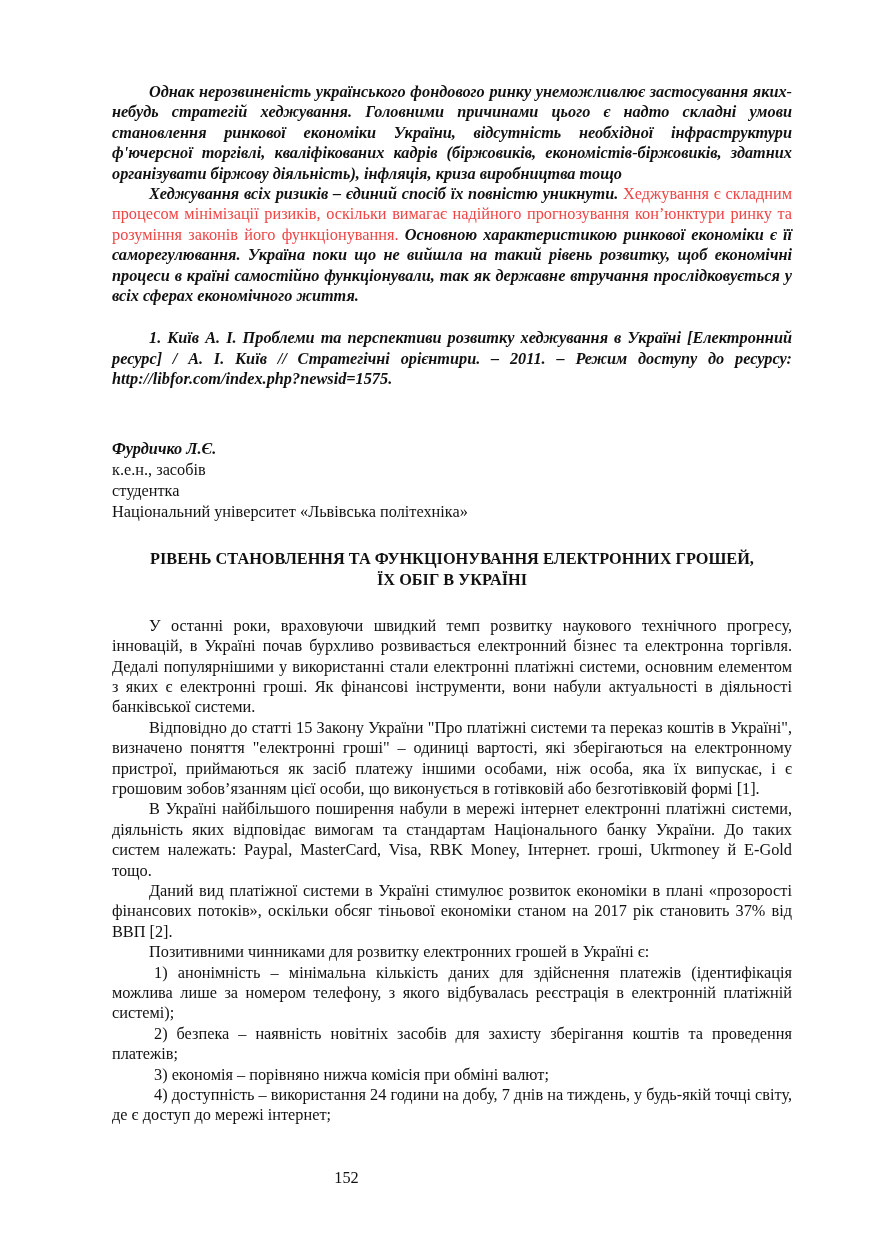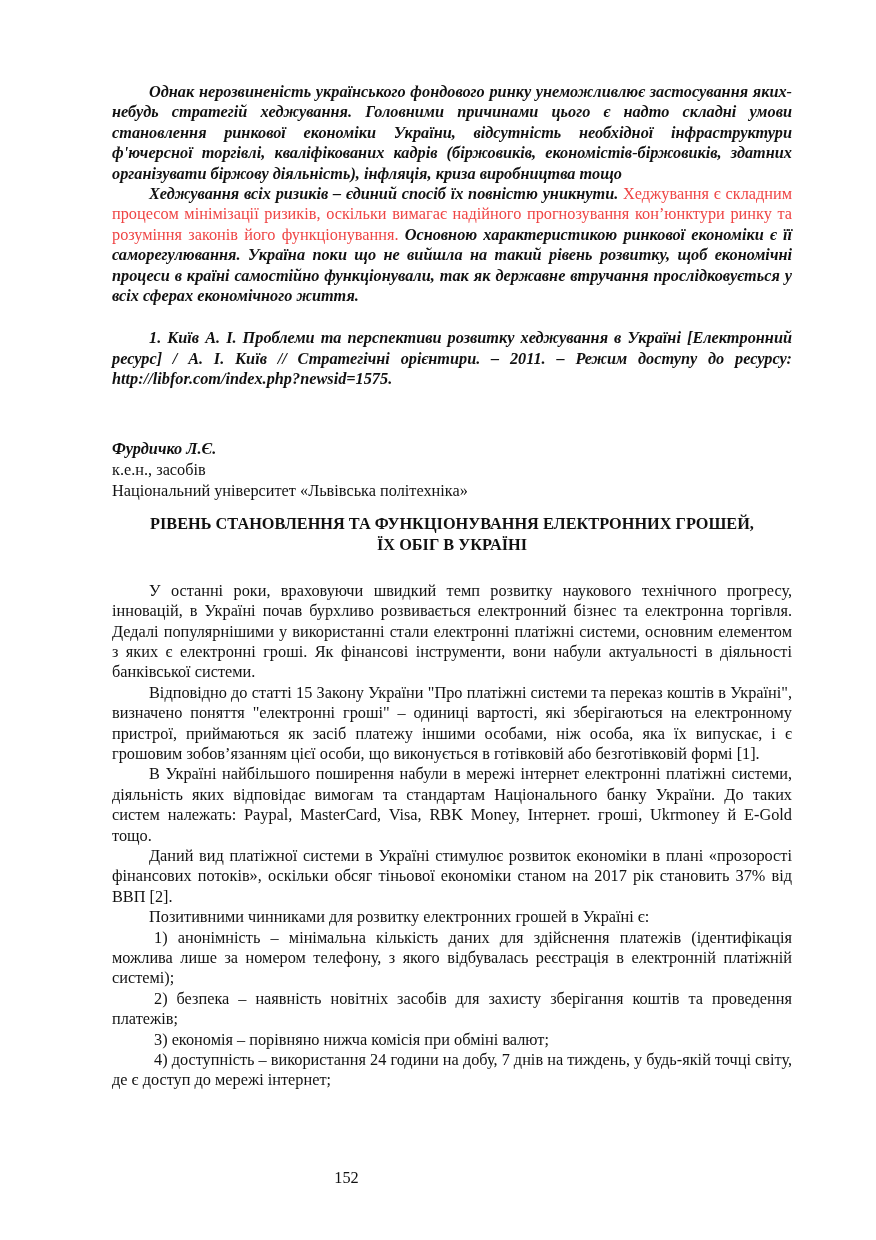--- a/index.html
+++ b/index.html
@@ -6,38 +6,39 @@
   body { width: 876px; height: 1240px; position: relative; overflow: hidden;
          font-family: "Liberation Serif", "DejaVu Serif", serif; color: #111; }
   .page { position: absolute; left: 112px; top: 82px; width: 680px; }
   p { margin: 0; font-size: 16.3px; line-height: 20.4px; text-align: justify; }
   .ind { text-indent: 37px; }
   .bold { font-weight: bold; font-style: italic; }
   .thin { color: #ef4444; }
   .ref { font-style: italic; font-weight: bold; margin-top: 22px; }
   .authors { text-align: right; margin-top: 48px; font-size: 16.3px; line-height: 21px; }
   .authors div { text-align: left; }
-  .title { text-align: center; font-weight: bold; margin-top: 12px; font-size: 16.3px; line-height: 21px; font-family: Liberation Serif, serif; }
+  .title { text-align: center; font-weight: bold; margin-top: 26px; font-size: 16.3px; line-height: 21px; font-family: Liberation Serif, serif; }
   .body2 { margin-top: 26px; }
   .pagenum { position: absolute; top: 1168px; left: 0; width: 693px; text-align: center; font-size: 16.3px; }
   .list-item { text-indent: 42px; font-family: Liberation Serif, serif; }
 </style>
 </head>
 <body>
 
 <div class="page">
   <p class="ind bold">Однак нерозвиненість українського фондового ринку унеможливлює застосування яких-небудь стратегій хеджування. Головними причинами цього є надто складні умови становлення ринкової економіки України, відсутність необхідної інфраструктури ф'ючерсної торгівлі, кваліфікованих кадрів (біржовиків, економістів-біржовиків, здатних організувати біржову діяльність), інфляція, криза виробництва тощо</p>
   <p class="ind">
     <span class="bold">Хеджування всіх ризиків – єдиний спосіб їх повністю уникнути.</span><span class="thin"> Хеджування є складним процесом мінімізації ризиків, оскільки вимагає надійного прогнозування кон’юнктури ринку та розуміння законів його функціонування.</span><span class="bold"> Основною характеристикою ринкової економіки є її саморегулювання. Україна поки що не вийшла на такий рівень розвитку, щоб економічні процеси в країні самостійно функціонували, так як державне втручання прослідковується у всіх сферах економічного життя.</span>
   </p>
   <p class="ind ref">1. Київ А. І. Проблеми та перспективи розвитку хеджування в Україні [Електронний ресурс] / А. І. Київ // Стратегічні орієнтири. – 2011. – Режим доступу до ресурсу: http://libfor.com/index.php?newsid=1575.</p>
 
   <div class="authors">
     <div class="bold">Фурдичко Л.Є.</div>
     <div>к.е.н., засобів</div>
+    <div>студентка</div>
     <div>Національний університет «Львівська політехніка»</div>
   </div>
 
   <div class="title">
     <div>РІВЕНЬ СТАНОВЛЕННЯ ТА ФУНКЦІОНУВАННЯ ЕЛЕКТРОННИХ ГРОШЕЙ,</div>
     <div>ЇХ ОБІГ В УКРАЇНІ</div>
   </div>
 
   <div class="body2">
     <p class="ind">У останні роки, враховуючи швидкий темп розвитку наукового технічного прогресу, інновацій, в Україні почав бурхливо розвивається електронний бізнес та електронна торгівля. Дедалі популярнішими у використанні стали електронні платіжні системи, основним елементом з яких є електронні гроші. Як фінансові інструменти, вони набули актуальності в діяльності банківської системи.</p>

